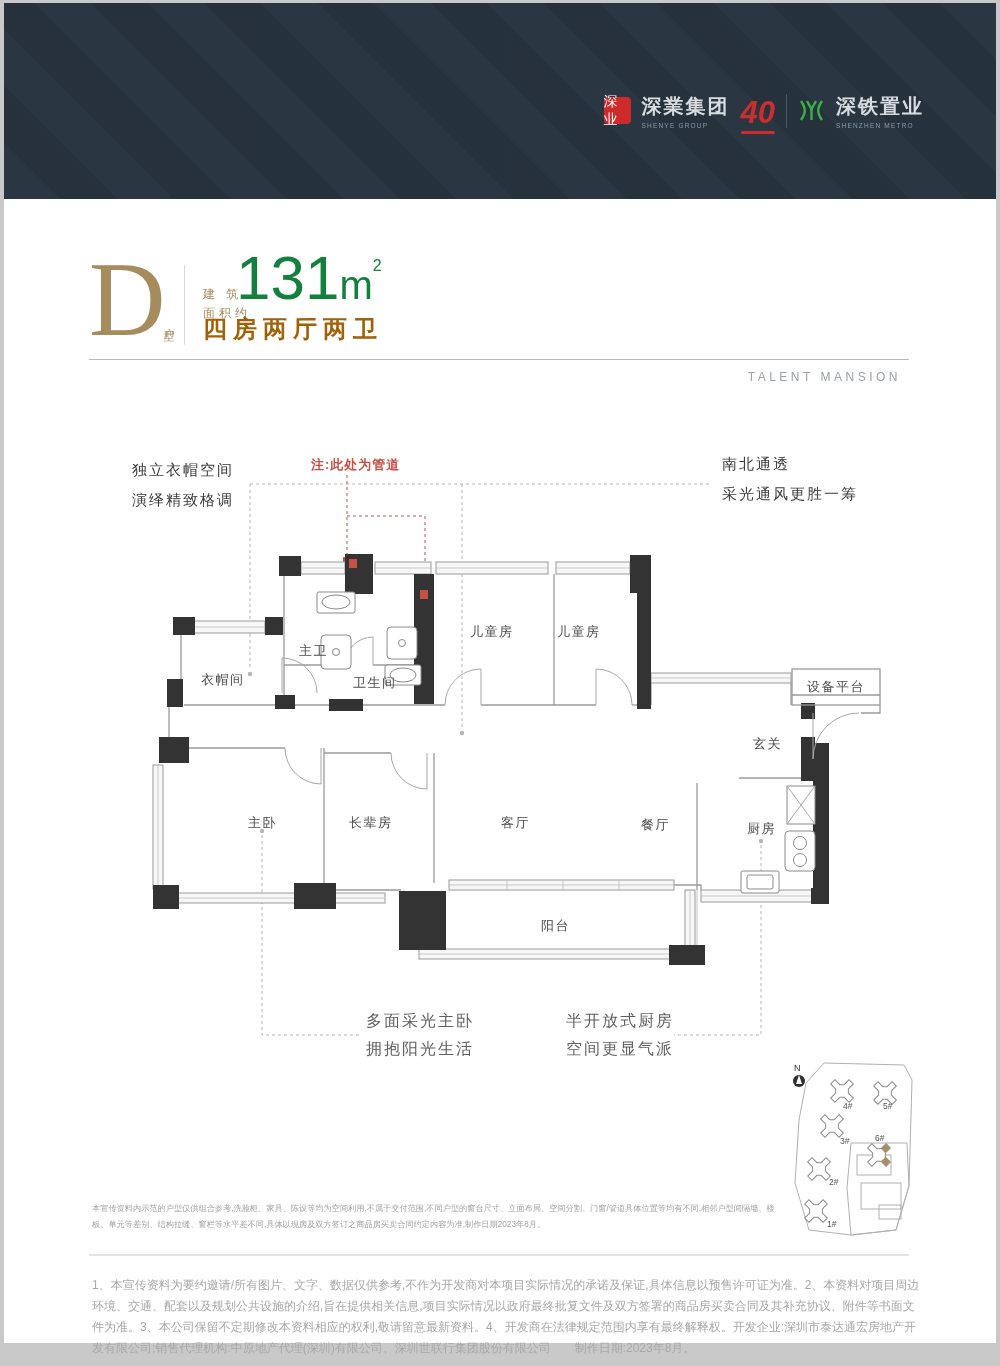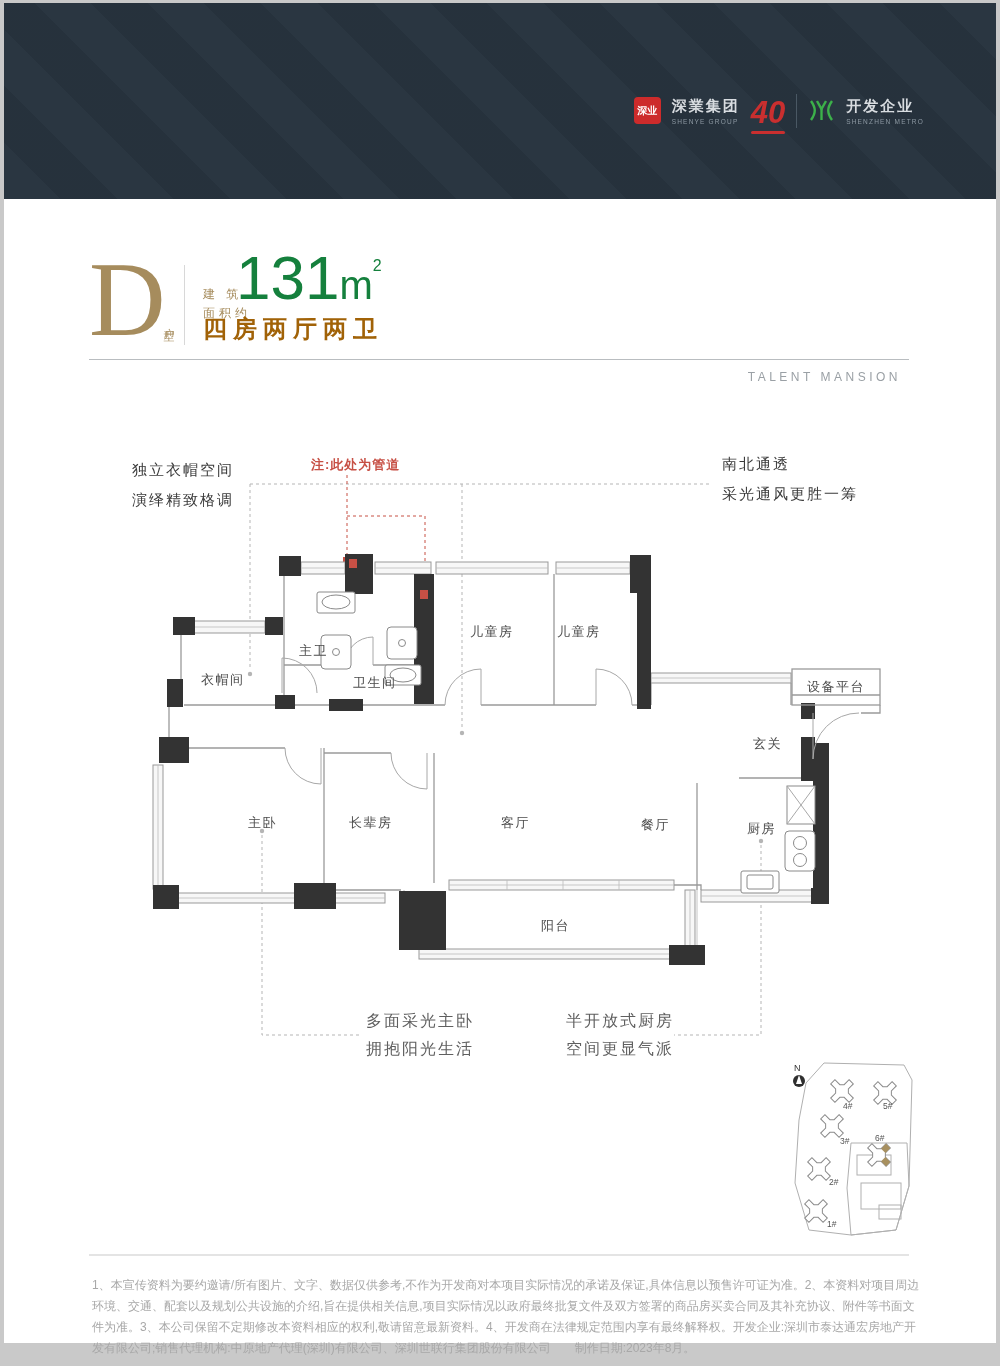--- a/index.html
+++ b/index.html
@@ -7,22 +7,22 @@
   #page{position:absolute;left:4px;top:3px;width:992px;height:1340px;background:#ffffff;}
   
   .hdr{position:absolute;left:0;top:0;width:992px;height:196px;background:#27333e;overflow:hidden;}
   .hdr .wm{position:absolute;inset:0;background:
       repeating-linear-gradient(45deg,rgba(255,255,255,.015) 0 40px,rgba(0,0,0,.03) 40px 80px);}
   .brand{position:absolute;left:96px;top:48px;}
   .brand-cn{font-family:"Liberation Serif","DejaVu Serif",serif;font-size:46px;color:#bba06f;letter-spacing:16px;font-weight:500;}
   .brand-en{margin-top:14px;display:flex;align-items:center;gap:9px;color:#b49a6c;font-size:14px;letter-spacing:7px;}
   .seal{width:21px;height:21px;background:#2e7b60;color:#eaf4ee;font-size:11px;display:flex;align-items:center;justify-content:center;box-shadow:inset 0 0 0 1.5px rgba(255,255,255,.35);letter-spacing:0;}
   .partners{position:absolute;right:72px;top:84px;display:flex;align-items:center;gap:11px;}
-  .badge-red{width:27px;height:27px;border-radius:4px;background:#cd2b2b;color:#fff;font-size:10px;font-weight:bold;display:flex;align-items:center;justify-content:center;letter-spacing:0;}
-  .p-txt .cn{color:#d8dce0;font-size:15px;font-weight:bold;letter-spacing:2px;}
+  .badge-red{width:27px;height:27px;border-radius:4px;background:#cd2b2b;color:#fff;font-size:14px;font-weight:normal;display:flex;align-items:center;justify-content:center;letter-spacing:0;}
+  .p-txt .cn{color:#d8dce0;font-size:20px;font-weight:bold;letter-spacing:2px;}
   .p-txt .en{color:#8d99a3;font-size:6.5px;letter-spacing:1.2px;margin-top:2px;}
   .forty{color:#c92f2f;font-size:31px;font-weight:bold;font-style:italic;line-height:1;margin-top:10px;}
   .forty .bar{height:3px;background:#c92f2f;border-radius:2px;margin-top:3px;}
   .vdiv{width:1px;height:34px;background:#4a5864;}
   
   .d-letter{position:absolute;left:85px;top:244px;font-family:"Liberation Serif","DejaVu Serif",serif;font-size:106px;line-height:1;color:#a68c5d;font-weight:400;}
   .d-sub{position:absolute;left:157px;top:316px;writing-mode:vertical-rl;font-size:11px;letter-spacing:3px;color:#a68c5d;}
   .u-div{position:absolute;left:180px;top:262px;width:1px;height:80px;background:#d8d8d8;}
   .area-prefix{position:absolute;left:199px;top:282px;font-size:12px;color:#a68c5d;line-height:1.6;letter-spacing:4px;}
   .area-num{position:absolute;left:232px;top:244px;color:#15803d;font-size:62px;font-weight:400;line-height:1;}
@@ -72,21 +72,21 @@
         <div class="bar"></div>
       </div>
       <div class="vdiv"></div>
       <svg width="27" height="27" viewBox="0 0 27 27">
         <path d="M3,4 C8,11 8,16 3,23" stroke="#3cb14a" stroke-width="2.4" fill="none"></path>
         <path d="M24,4 C19,11 19,16 24,23" stroke="#3cb14a" stroke-width="2.4" fill="none"></path>
         <path d="M9,4 L13.5,12 L18,4" stroke="#3cb14a" stroke-width="2.4" fill="none"></path>
         <path d="M13.5,12 L13.5,23" stroke="#3cb14a" stroke-width="2.4" fill="none"></path>
       </svg>
       <div class="p-txt">
-        <div class="cn">开发企业</div>
+        <div class="cn">深铁置业</div>
         <div class="en">SHENZHEN METRO</div>
       </div>
     </div>
   </div>
 
   <div class="d-letter">D</div>
   <div class="d-sub">户型</div>
   <div class="u-div"></div>
   <div class="area-prefix">
     <div>建 筑</div>
@@ -326,15 +326,16 @@
       <text class="bld-lbl" x="794" y="666">5#</text>
       <text class="bld-lbl" x="751" y="701">3#</text>
       <text class="bld-lbl" x="786" y="698">6#</text>
       <text class="bld-lbl" x="740" y="742">2#</text>
       <text class="bld-lbl" x="738" y="784">1#</text>
     </g>
 
     <line x1="0" y1="812" x2="820" y2="812" stroke="#c9c9c9" stroke-width="1"></line>
   </svg>
 
+  <div class="disc1">本宣传资料内示范的户型仅供组合参考,洗脸柜、家具、陈设等均为空间利用,不属于交付范围,不同户型的窗台尺寸、立面布局、空间分割、门窗/管道具体位置等均有不同,相邻户型间隔墙、楼板、单元等差别、结构拉缝、窗栏等水平差不同,具体以现房及双方签订之商品房买卖合同约定内容为准,制作日期2023年8月。</div>
   <div class="disc2">1、本宣传资料为要约邀请/所有图片、文字、数据仅供参考,不作为开发商对本项目实际情况的承诺及保证,具体信息以预售许可证为准。2、本资料对项目周边环境、交通、配套以及规划公共设施的介绍,旨在提供相关信息,项目实际情况以政府最终批复文件及双方签署的商品房买卖合同及其补充协议、附件等书面文件为准。3、本公司保留不定期修改本资料相应的权利,敬请留意最新资料。4、开发商在法律规定范围内享有最终解释权。开发企业:深圳市泰达通宏房地产开发有限公司;销售代理机构:中原地产代理(深圳)有限公司、深圳世联行集团股份有限公司　　制作日期:2023年8月。</div>
 
 </div>
 
 </body></html>

